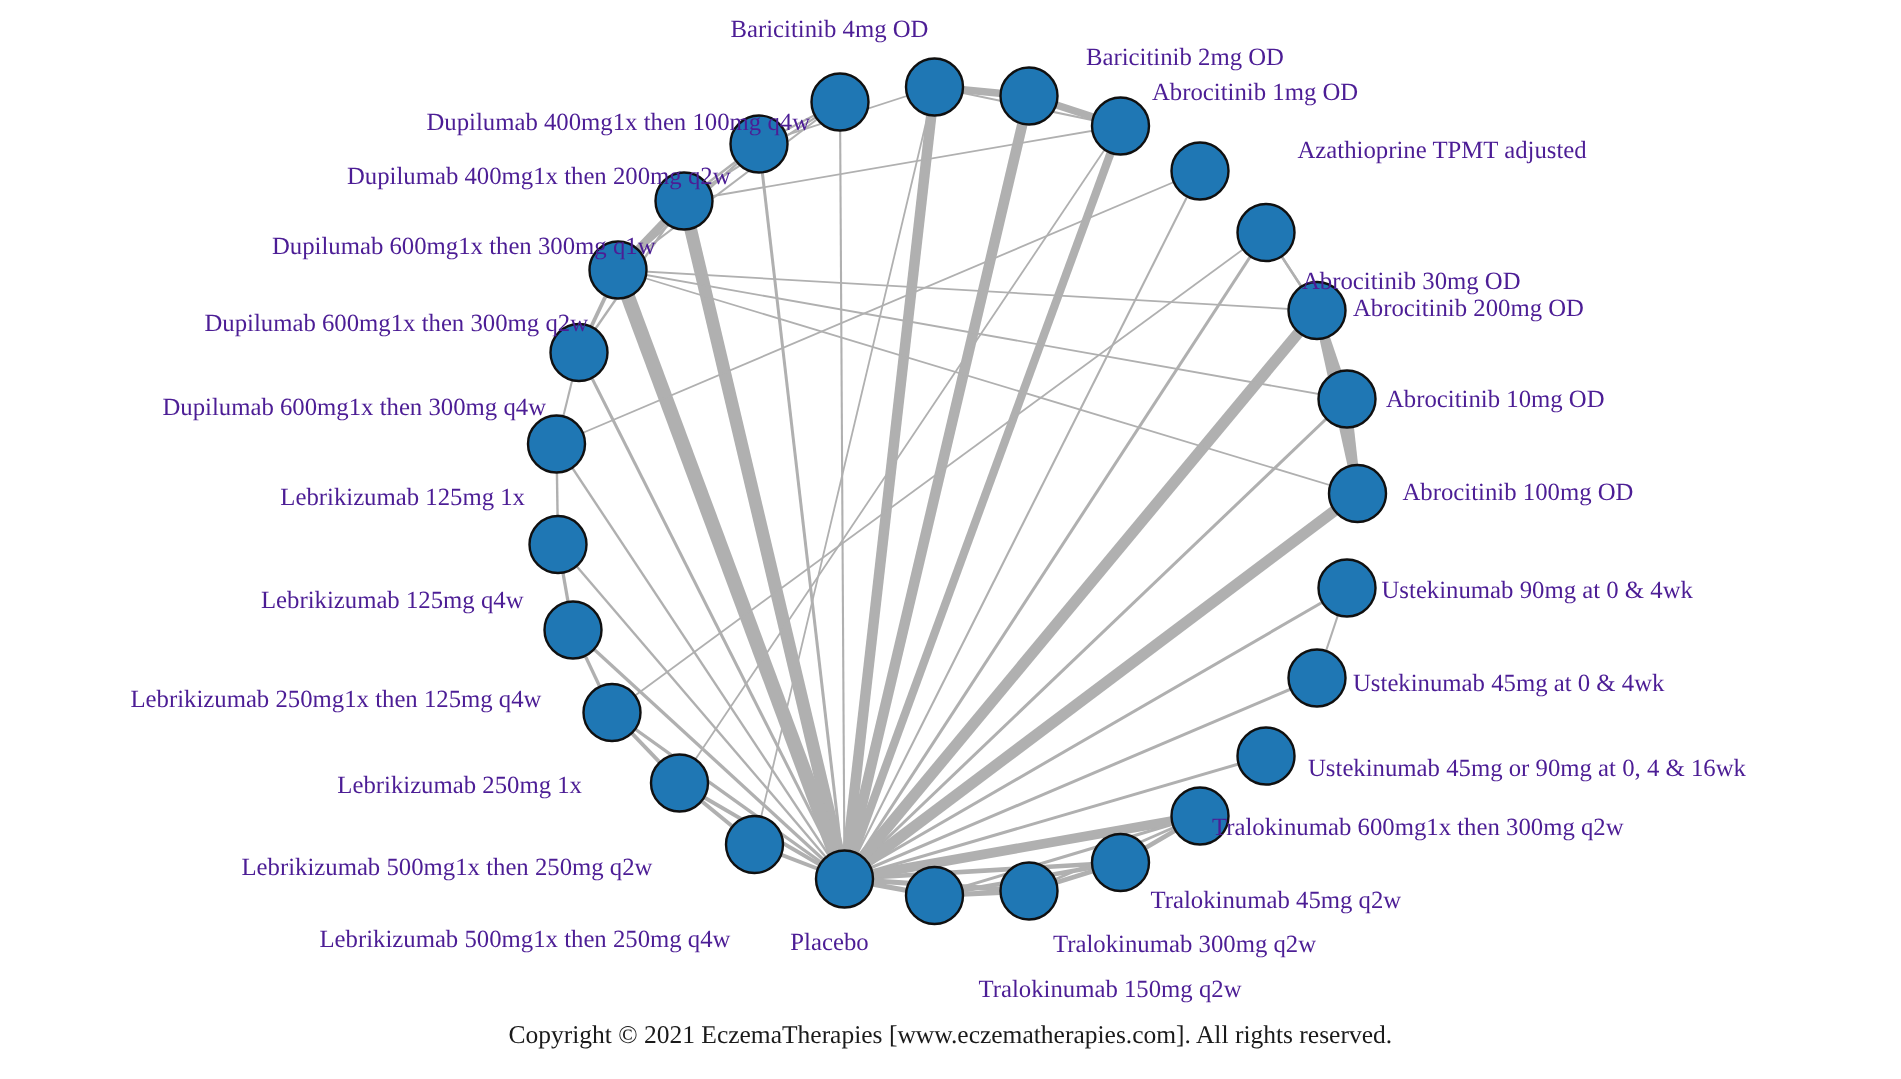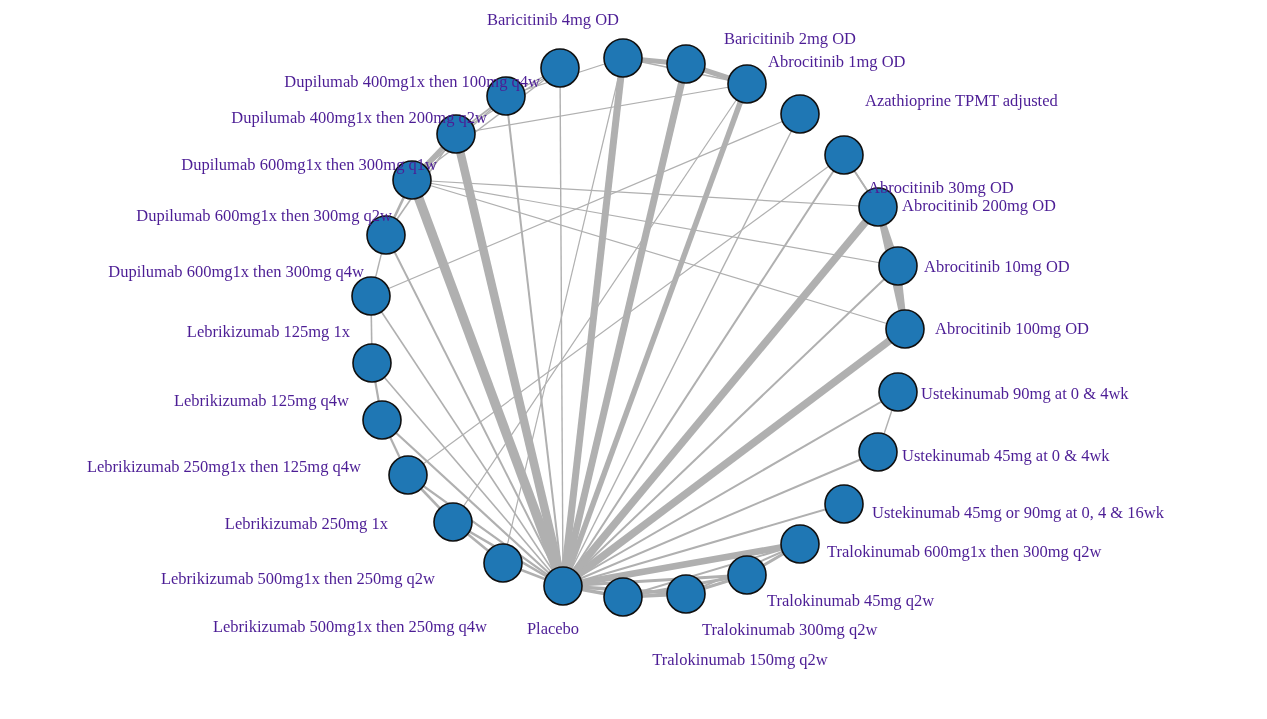--- a/index.html
+++ b/index.html
@@ -162,21 +162,21 @@
         <circle cx="453" cy="522" r="19" class="node-circle"></circle>
         <circle cx="503" cy="563" r="19" class="node-circle"></circle>
       </g>
   </svg>
 
   <div id="labels-layer">
       <div class="node-label anchor-mid" style="left: 553px; top: 628px;">Placebo</div>
       <div class="node-label anchor-mid" style="left: 740px; top: 659px;">Tralokinumab 150mg q2w</div>
       <div class="node-label anchor-start" style="left: 702px; top: 629px;">Tralokinumab 300mg q2w</div>
       <div class="node-label anchor-start" style="left: 767px; top: 600px;">Tralokinumab 45mg q2w</div>
-      <div class="node-label anchor-start" style="left: 827px; top: 551px;">Tralokinumab 600mg1x then 300mg q2w</div>
+      <div class="node-label anchor-start" style="left: 808px; top: 551px;">Tralokinumab 600mg1x then 300mg q2w</div>
       <div class="node-label anchor-start" style="left: 872px; top: 512px;">Ustekinumab 45mg or 90mg at 0, 4 &amp; 16wk</div>
       <div class="node-label anchor-start" style="left: 902px; top: 455px;">Ustekinumab 45mg at 0 &amp; 4wk</div>
       <div class="node-label anchor-start" style="left: 921px; top: 393px;">Ustekinumab 90mg at 0 &amp; 4wk</div>
       <div class="node-label anchor-start" style="left: 935px; top: 328px;">Abrocitinib 100mg OD</div>
       <div class="node-label anchor-start" style="left: 924px; top: 266px;">Abrocitinib 10mg OD</div>
       <div class="node-label anchor-start" style="left: 902px; top: 205px;">Abrocitinib 200mg OD</div>
       <div class="node-label anchor-start" style="left: 868px; top: 147px; margin-top: 40px;">Abrocitinib 30mg OD</div>
       <div class="node-label anchor-start" style="left: 825px; top: 100px; margin-left: 40px;">Azathioprine TPMT adjusted</div>
       <div class="node-label anchor-start" style="left: 768px; top: 61px;">Abrocitinib 1mg OD</div>
       <div class="node-label anchor-mid" style="left: 790px; top: 38px;">Baricitinib 2mg OD</div>
@@ -187,14 +187,15 @@
       <div class="node-label anchor-end" style="left: 392px; top: 181px;">Dupilumab 600mg1x then 300mg q2w</div>
       <div class="node-label anchor-end" style="left: 364px; top: 237px;">Dupilumab 600mg1x then 300mg q4w</div>
       <div class="node-label anchor-end" style="left: 350px; top: 297px;">Lebrikizumab 125mg 1x</div>
       <div class="node-label anchor-end" style="left: 349px; top: 366px;">Lebrikizumab 125mg q4w</div>
       <div class="node-label anchor-end" style="left: 361px; top: 432px;">Lebrikizumab 250mg1x then 125mg q4w</div>
       <div class="node-label anchor-end" style="left: 388px; top: 489px;">Lebrikizumab 250mg 1x</div>
       <div class="node-label anchor-end" style="left: 435px; top: 544px;">Lebrikizumab 500mg1x then 250mg q2w</div>
       <div class="node-label anchor-end" style="left: 487px; top: 592px;">Lebrikizumab 500mg1x then 250mg q4w</div>
     </div>
 
+  <div id="copyright">Copyright © 2021 EczemaTherapies [www.eczematherapies.com]. All rights reserved.</div>
 
 </div>
 
 </body></html>

